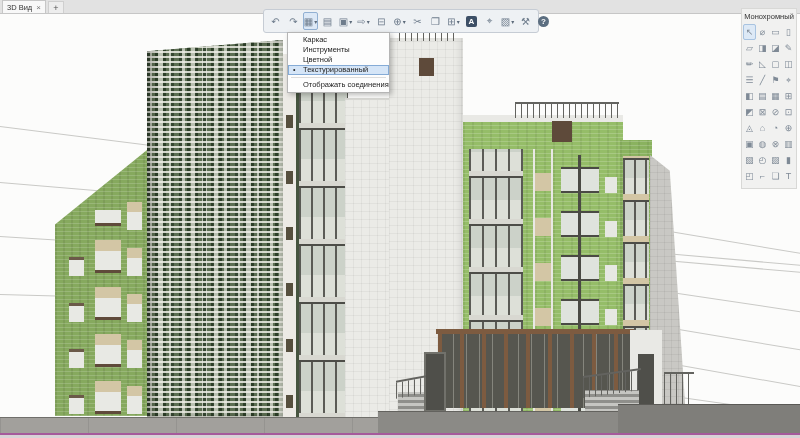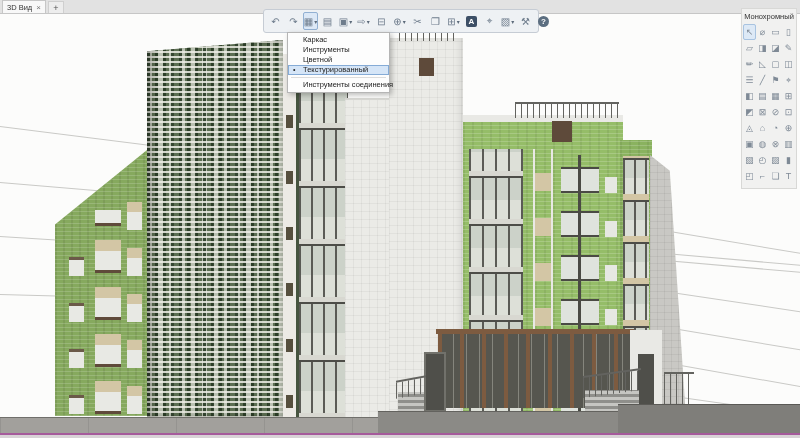--- a/index.html
+++ b/index.html
@@ -217,21 +217,21 @@
       <span class="g">?</span>
     </div>
 </div>
 
 <div class="menu">
   <div class="mi"><span class="lbl">Каркас</span></div>
   <div class="mi"><span class="lbl">Инструменты</span></div>
   <div class="mi"><span class="lbl">Цветной</span></div>
   <div class="mi sel"><span class="dot">•</span><span class="lbl">Текстурированный</span></div>
   <div class="msep"></div>
-  <div class="mi"><span class="lbl">Инструменты соединения</span></div>
+  <div class="mi"><span class="lbl">Отображать соединения</span></div>
 </div>
 
 <div class="tools">
   <div class="tools-title">Монохромный</div>
   <div class="tools-grid">
     <div class="tool-cell sel">↖</div>
     <div class="tool-cell">⌀</div>
     <div class="tool-cell">▭</div>
     <div class="tool-cell">▯</div>
     <div class="tool-cell">▱</div>

